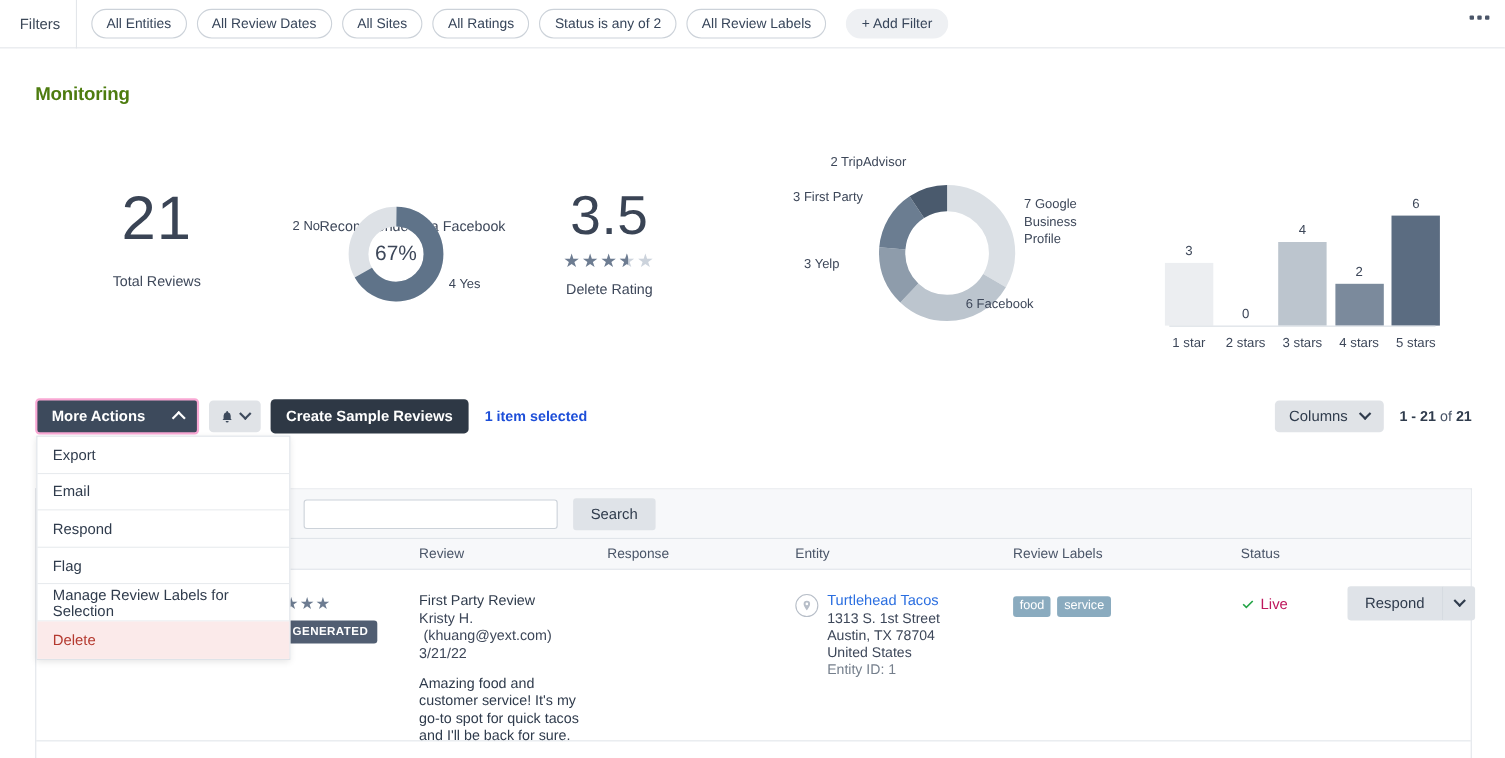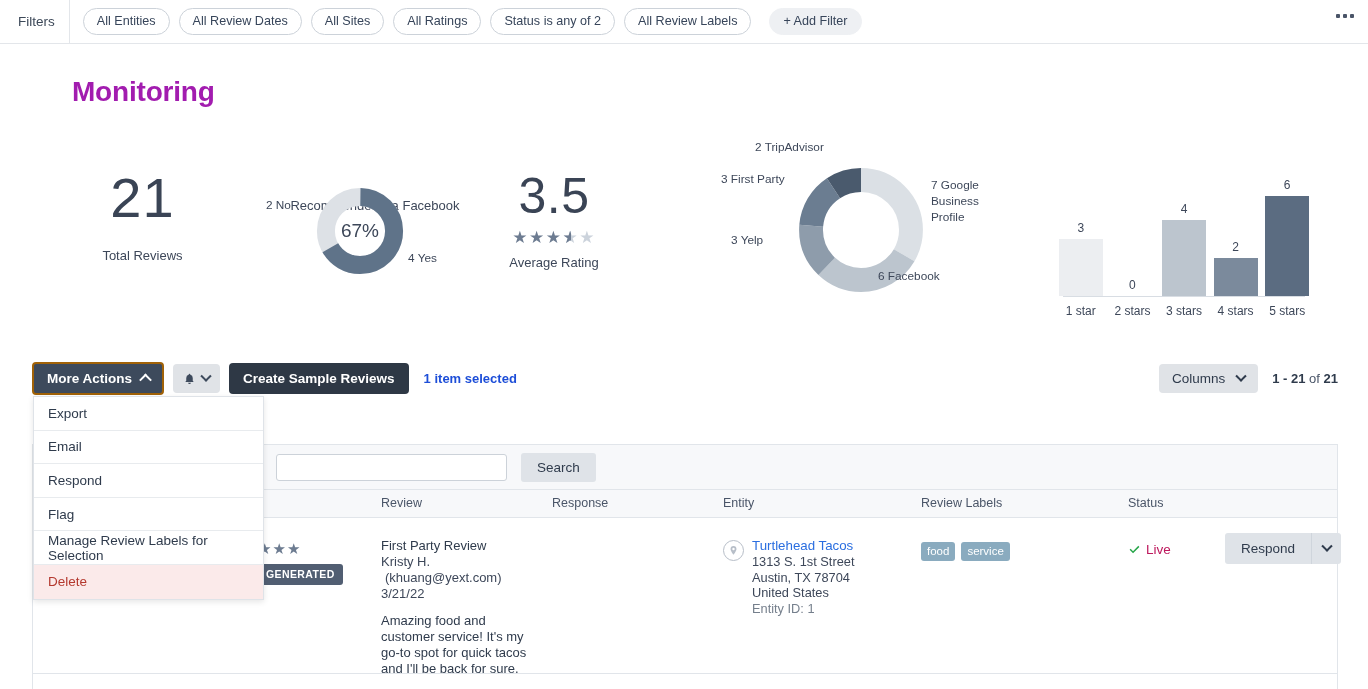--- a/index.html
+++ b/index.html
@@ -45,23 +45,22 @@
   }
   .dots {
     position: absolute; right: 14px; top: 14px;
     display: flex; gap: 3px;
   }
   .dots i { width: 4px; height: 4px; background: #4a5568; display: block; border-radius: 1px; }
 
   
   .page-title {
     position: absolute; left: 32px; top: 76px;
-    font-size: 28px; font-weight: bold; letter-spacing: -0.2px;
-    color: #a21caf;
-    margin-left: 40px;
+    font-size: 17px; font-weight: bold; letter-spacing: -0.2px;
+    color: #4d7c0f;
   }
 
   
   .kpis { position: absolute; left: 0; top: 160px; width: 1368px; height: 180px; }
 
   .kpi-total { position: absolute; left: 60px; top: 10px; width: 165px; text-align: center; }
   .kpi-total .num { font-size: 56px; font-weight: 300; color: #3a4455; line-height: 1; letter-spacing: 1px; }
   .kpi-total .cap { font-size: 13px; color: #3d4759; margin-top: 22px; }
 
   .donut1 { position: absolute; left: 270px; top: 10px; width: 210px; }
@@ -91,22 +90,22 @@
   .barval { font-size: 12px; color: #3d4759; margin-bottom: 4px; }
   .bar { width: 44px; }
   .axis { position: absolute; left: 8px; bottom: 21px; width: 242px; height: 1px; background: #d8dde3; }
   .xlabels { position: absolute; left: 0; bottom: 0; width: 258px; display: flex; }
   .xlabels div { width: 51.6px; text-align: center; font-size: 12px; color: #3d4759; }
 
   
   .toolbar { position: absolute; left: 32px; top: 362px; display: flex; align-items: center; gap: 9px; }
   .btn-more {
     background: #3d4a5c; color: #fff; font-size: 13.5px; font-weight: bold;
-    border: 2px solid #a16207; border-radius: 4px;
-    padding: 7px 12px 8px 13px; display: flex; align-items: center; gap: 9px;
+    border: 2px solid #f9a8d4; border-radius: 4px;
+    padding: 7px 12px 8px 13px; display: flex; align-items: center; gap: 26px;
     height: 33px;
   }
   .btn-bell {
     background: #e0e3e7; border-radius: 4px; height: 29px;
     display: flex; align-items: center; gap: 6px; padding: 0 10px;
     color: #3d4a5c; font-size: 13px;
   }
   .btn-dark {
     background: #2e3845; color: #fff; font-size: 13.5px; font-weight: bold;
     border-radius: 4px; height: 31px; display: flex; align-items: center;
@@ -236,21 +235,21 @@
     </svg>
     <div style="position:absolute;left:45px;top:16px;width:90px;height:90px;display:flex;align-items:center;justify-content:center;font-size:19px;color:#3d4759;">67%</div>
     <div class="pcaption">Recommended via Facebook</div>
   </div>
 
   <div class="kpi-avg">
     <div class="num">3.5</div>
     <div class="stars">
       <span class="st-full">★</span><span class="st-full">★</span><span class="st-full">★</span><span class="st-half">★</span><span class="st-empty">★</span>
     </div>
-    <div class="cap">Average Rating</div>
+    <div class="cap">Delete Rating</div>
   </div>
 
   <div class="donut2">
     <svg width="132" height="132" viewBox="0 0 42 42">
       <g transform="rotate(-90 21 21)">
         <circle cx="21" cy="21" r="15.9" fill="none" stroke="#dbe0e5" stroke-width="7.6" stroke-dasharray="33.33 66.67" stroke-dashoffset="0"></circle>
         <circle cx="21" cy="21" r="15.9" fill="none" stroke="#bcc5ce" stroke-width="7.6" stroke-dasharray="28.57 71.43" stroke-dashoffset="-33.33"></circle>
         <circle cx="21" cy="21" r="15.9" fill="none" stroke="#8e9cab" stroke-width="7.6" stroke-dasharray="14.29 85.71" stroke-dashoffset="-61.90"></circle>
         <circle cx="21" cy="21" r="15.9" fill="none" stroke="#6b7d91" stroke-width="7.6" stroke-dasharray="14.29 85.71" stroke-dashoffset="-76.19"></circle>
         <circle cx="21" cy="21" r="15.9" fill="none" stroke="#4a5a6d" stroke-width="7.6" stroke-dasharray="9.52 90.48" stroke-dashoffset="-90.48"></circle>

